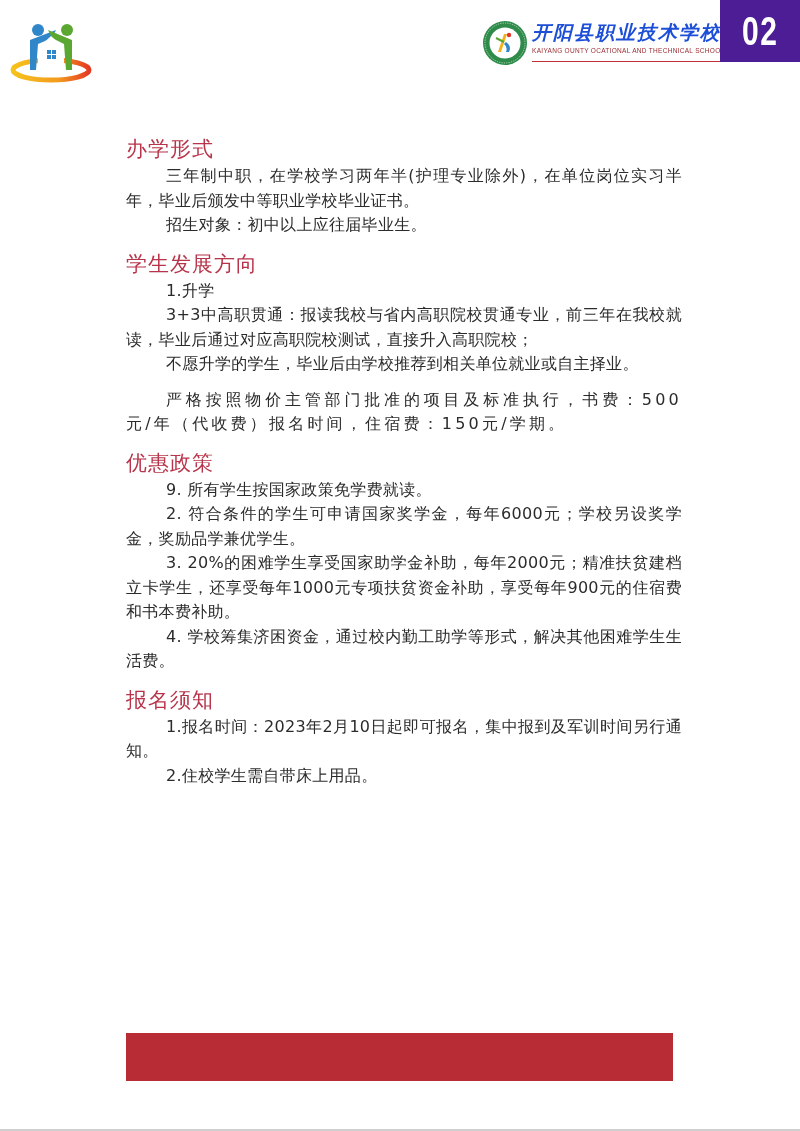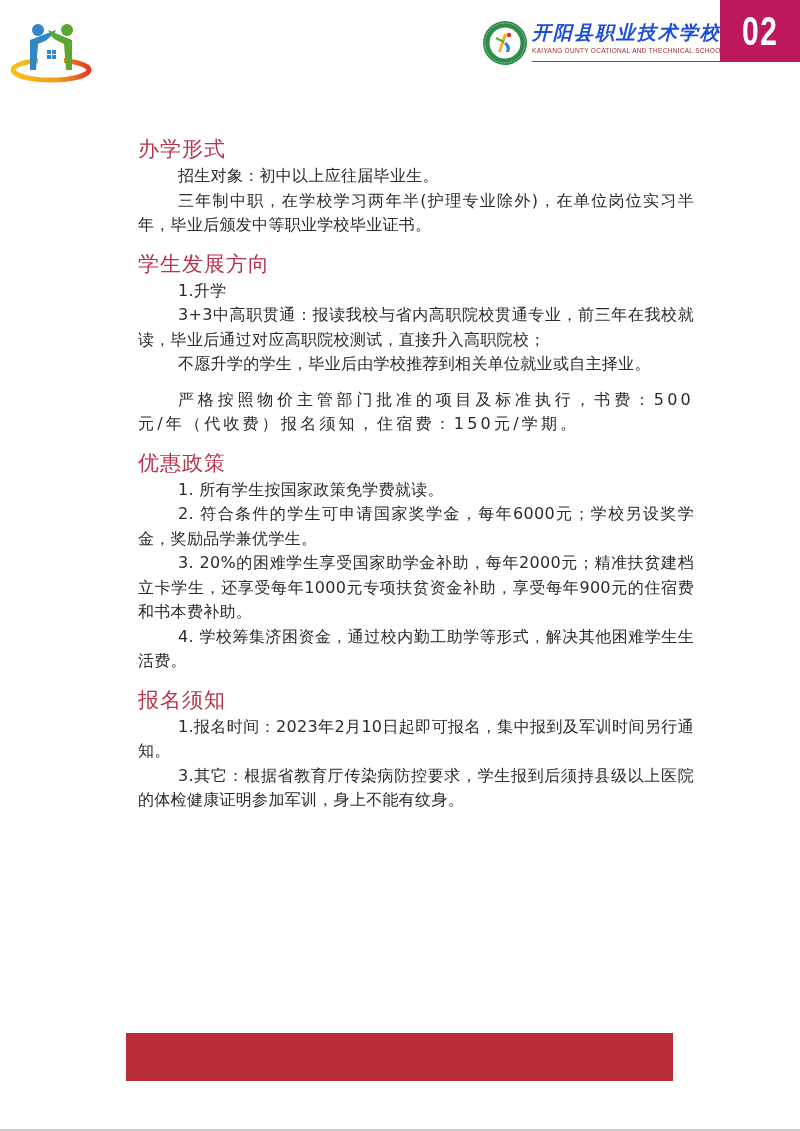--- a/index.html
+++ b/index.html
@@ -5,24 +5,24 @@
     * { box-sizing: border-box; margin: 0; padding: 0; }
     html, body { width: 800px; height: 1131px; background: #ffffff; overflow: hidden; }
     body { position: relative; font-family: "DejaVu Sans", "Liberation Sans", sans-serif; color: #2a2a2a; }
 
     .page-logo { position: absolute; left: 8px; top: 18px; width: 86px; height: 68px; }
     .school-emblem { position: absolute; left: 482px; top: 20px; width: 46px; height: 46px; }
     .school-name-block { position: absolute; left: 532px; top: 20px; width: 188px; height: 42px; border-bottom: 1.5px solid #c0303a; }
     .school-name-cn { font-family: "DejaVu Serif", "Liberation Serif", serif; font-size: 19px; font-style: italic; font-weight: bold; color: #1d4ed8; letter-spacing: 2px; line-height: 24px; white-space: nowrap; }
     .school-name-en { font-family: "Liberation Sans", sans-serif; font-size: 6.5px; color: #9a2a30; letter-spacing: 0.3px; line-height: 10px; white-space: nowrap; margin-top: 2px; }
 
-    .page-badge { position: absolute; left: 720px; top: 0; width: 80px; height: 62px; background: #be185d; display: flex; align-items: center; justify-content: center; }
+    .page-badge { position: absolute; left: 720px; top: 0; width: 80px; height: 62px; background: #4c1d95; display: flex; align-items: center; justify-content: center; }
     .page-badge span { color: #ffffff; font-family: "Liberation Sans", sans-serif; font-size: 40px; font-weight: bold; transform: scaleX(0.75); letter-spacing: 2px; }
 
-    .content { position: absolute; left: 138px; top: 134px; width: 556px; }
+    .content { position: absolute; left: 126px; top: 134px; width: 556px; }
     .section { margin-bottom: 11px; }
     .section-title { font-size: 21px; color: #b8344a; line-height: 30px; letter-spacing: 1px; }
     .para { font-size: 16px; line-height: 24.5px; color: #2b2b2b; text-indent: 2.5em; text-align: justify; letter-spacing: 0.3px; }
     .para.spaced { letter-spacing: 3.2px; }
 
     .footer-bar { position: absolute; left: 126px; top: 1033px; width: 547px; height: 48px; background: #b82c35; }
     .bottom-edge { position: absolute; left: 0; bottom: 0; width: 800px; height: 2px; background: #cfcfcf; }
   </style>
 </head>
 <body>
@@ -66,44 +66,44 @@
 </div>
 
 <div class="page-badge">
   <span>02</span>
 </div>
 
 <div class="content">
 
   <div class="section">
     <div class="section-title">办学形式</div>
+    <p class="para">三年制中职，在学校学习两年半(护理专业除外)，在单位岗位实习半年，毕业后颁发中等职业学校毕业证书。</p>
     <p class="para">招生对象：初中以上应往届毕业生。</p>
-    <p class="para">三年制中职，在学校学习两年半(护理专业除外)，在单位岗位实习半年，毕业后颁发中等职业学校毕业证书。</p>
   </div>
 
   <div class="section">
     <div class="section-title">学生发展方向</div>
     <p class="para">1.升学</p>
     <p class="para">3+3中高职贯通：报读我校与省内高职院校贯通专业，前三年在我校就读，毕业后通过对应高职院校测试，直接升入高职院校；</p>
     <p class="para">不愿升学的学生，毕业后由学校推荐到相关单位就业或自主择业。</p>
   </div>
 
   <div class="section">
-    <p class="para spaced">严格按照物价主管部门批准的项目及标准执行，书费：500元/年（代收费）报名须知，住宿费：150元/学期。</p>
+    <p class="para spaced">严格按照物价主管部门批准的项目及标准执行，书费：500元/年（代收费）报名时间，住宿费：150元/学期。</p>
   </div>
 
   <div class="section">
     <div class="section-title">优惠政策</div>
-    <p class="para">1. 所有学生按国家政策免学费就读。</p>
+    <p class="para">9. 所有学生按国家政策免学费就读。</p>
     <p class="para">2. 符合条件的学生可申请国家奖学金，每年6000元；学校另设奖学金，奖励品学兼优学生。</p>
     <p class="para">3. 20%的困难学生享受国家助学金补助，每年2000元；精准扶贫建档立卡学生，还享受每年1000元专项扶贫资金补助，享受每年900元的住宿费和书本费补助。</p>
     <p class="para">4. 学校筹集济困资金，通过校内勤工助学等形式，解决其他困难学生生活费。</p>
   </div>
 
   <div class="section">
     <div class="section-title">报名须知</div>
     <p class="para">1.报名时间：2023年2月10日起即可报名，集中报到及军训时间另行通知。</p>
-    <p class="para">3.其它：根据省教育厅传染病防控要求，学生报到后须持县级以上医院的体检健康证明参加军训，身上不能有纹身。</p>
+    <p class="para">2.住校学生需自带床上用品。</p>
   </div>
 </div>
 
 <div class="footer-bar"></div>
 <div class="bottom-edge"></div>
 
 </body></html>

